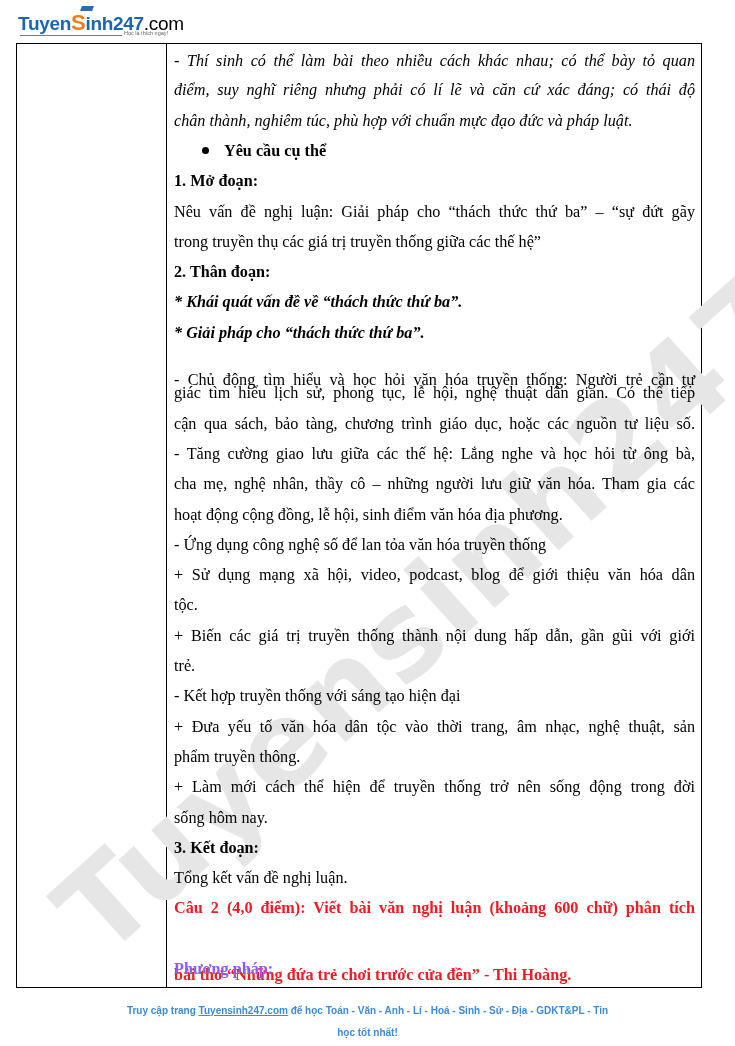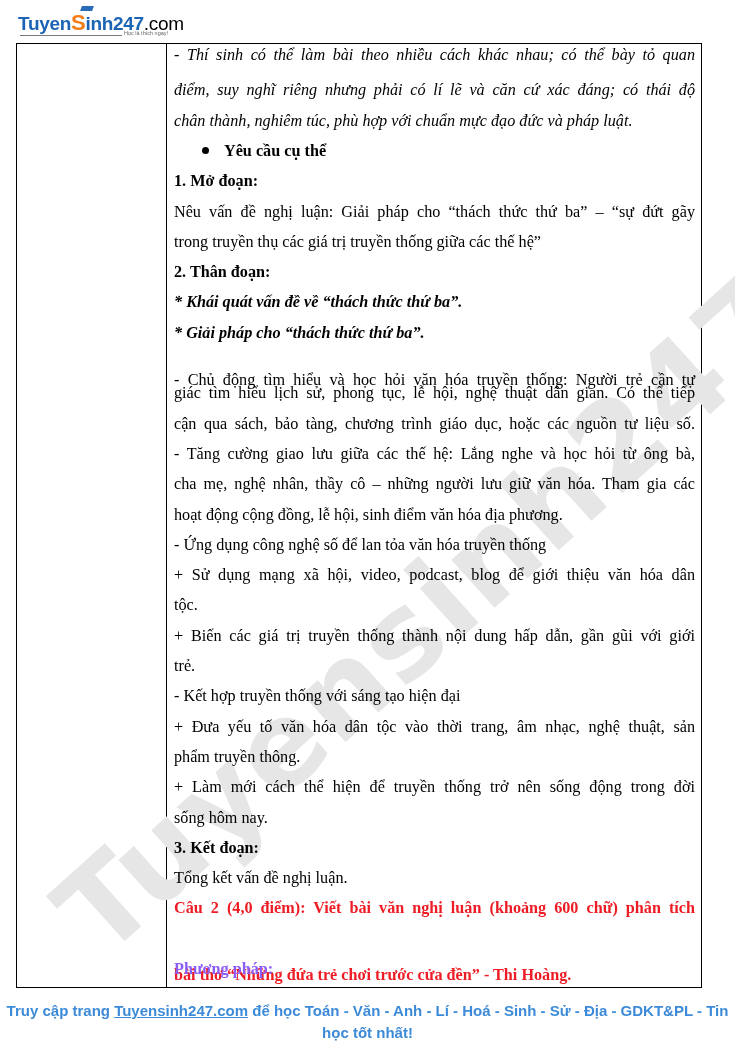--- a/index.html
+++ b/index.html
@@ -20,37 +20,37 @@
 
   .line { position: absolute; left: 0; width: 521px; font-size: 16.2px; line-height: 20px; white-space: nowrap; z-index: 1; }
   .justify { text-align: justify; text-align-last: justify; }
   .italic { font-style: italic; }
   .bold { font-weight: bold; }
   .bullet { padding-left: 28px; }
   .bullet .dot { display: inline-block; width: 7px; height: 7px; border-radius: 50%; background: #000; margin-right: 15px; vertical-align: middle; position: relative; top: -2px; }
   .red { color: #ee1c24; font-weight: bold; }
   .blue { color: #8b5cf6; font-weight: bold; }
 
-  .footer { position: absolute; left: 0; top: 1000px; width: 735px; text-align: center; font-family: "Liberation Sans", sans-serif; font-weight: bold; font-size: 15px; line-height: 22px; color: #3d8bd8; }
+  .footer { position: absolute; left: 0; top: 1000px; width: 735px; text-align: center; font-family: "Liberation Sans", sans-serif; font-weight: bold; font-size: 10px; line-height: 22px; color: #3d8bd8; }
   .footer a { color: #3d8bd8; text-decoration: underline; }
 </style>
 </head>
 <body>
 
 <div class="logo">
   <div class="logo-cap"></div>
   <div class="logo-main"><span>Tuyen</span><span class="s">S</span><span>inh247</span><span class="com">.com</span></div>
   <div class="logo-line"></div>
   <div class="logo-tag">Học là thích ngay!</div>
 </div>
 
 <div class="table">
   <div class="col-left"></div>
   <div class="col-right" id="content">
-      <div class="line italic justify" style="top: 1px;"><span>- Thí sinh có thể làm bài theo nhiều cách khác nhau; có thể bày tỏ quan</span></div>
+      <div class="line italic justify" style="top: 7px;"><span>- Thí sinh có thể làm bài theo nhiều cách khác nhau; có thể bày tỏ quan</span></div>
       <div class="line italic justify" style="top: 36.3px;"><span>điểm, suy nghĩ riêng nhưng phải có lí lẽ và căn cứ xác đáng; có thái độ</span></div>
       <div class="line italic" style="top: 66.6px;"><span>chân thành, nghiêm túc, phù hợp với chuẩn mực đạo đức và pháp luật.</span></div>
       <div class="line bold bullet" style="top: 96.9px;"><span class="dot"></span><span>Yêu cầu cụ thể</span></div>
       <div class="line bold" style="top: 127.2px;"><span>1. Mở đoạn:</span></div>
       <div class="line justify" style="top: 157.5px;"><span>Nêu vấn đề nghị luận: Giải pháp cho “thách thức thứ ba” – “sự đứt gãy</span></div>
       <div class="line " style="top: 187.8px;"><span>trong truyền thụ các giá trị truyền thống giữa các thế hệ”</span></div>
       <div class="line bold" style="top: 218.1px;"><span>2. Thân đoạn:</span></div>
       <div class="line bold italic" style="top: 248.4px;"><span>* Khái quát vấn đề về “thách thức thứ ba”.</span></div>
       <div class="line bold italic" style="top: 278.7px;"><span>* Giải pháp cho “thách thức thứ ba”.</span></div>
       <div class="line justify" style="top: 326px;"><span>- Chủ động tìm hiểu và học hỏi văn hóa truyền thống: Người trẻ cần tự</span></div>

